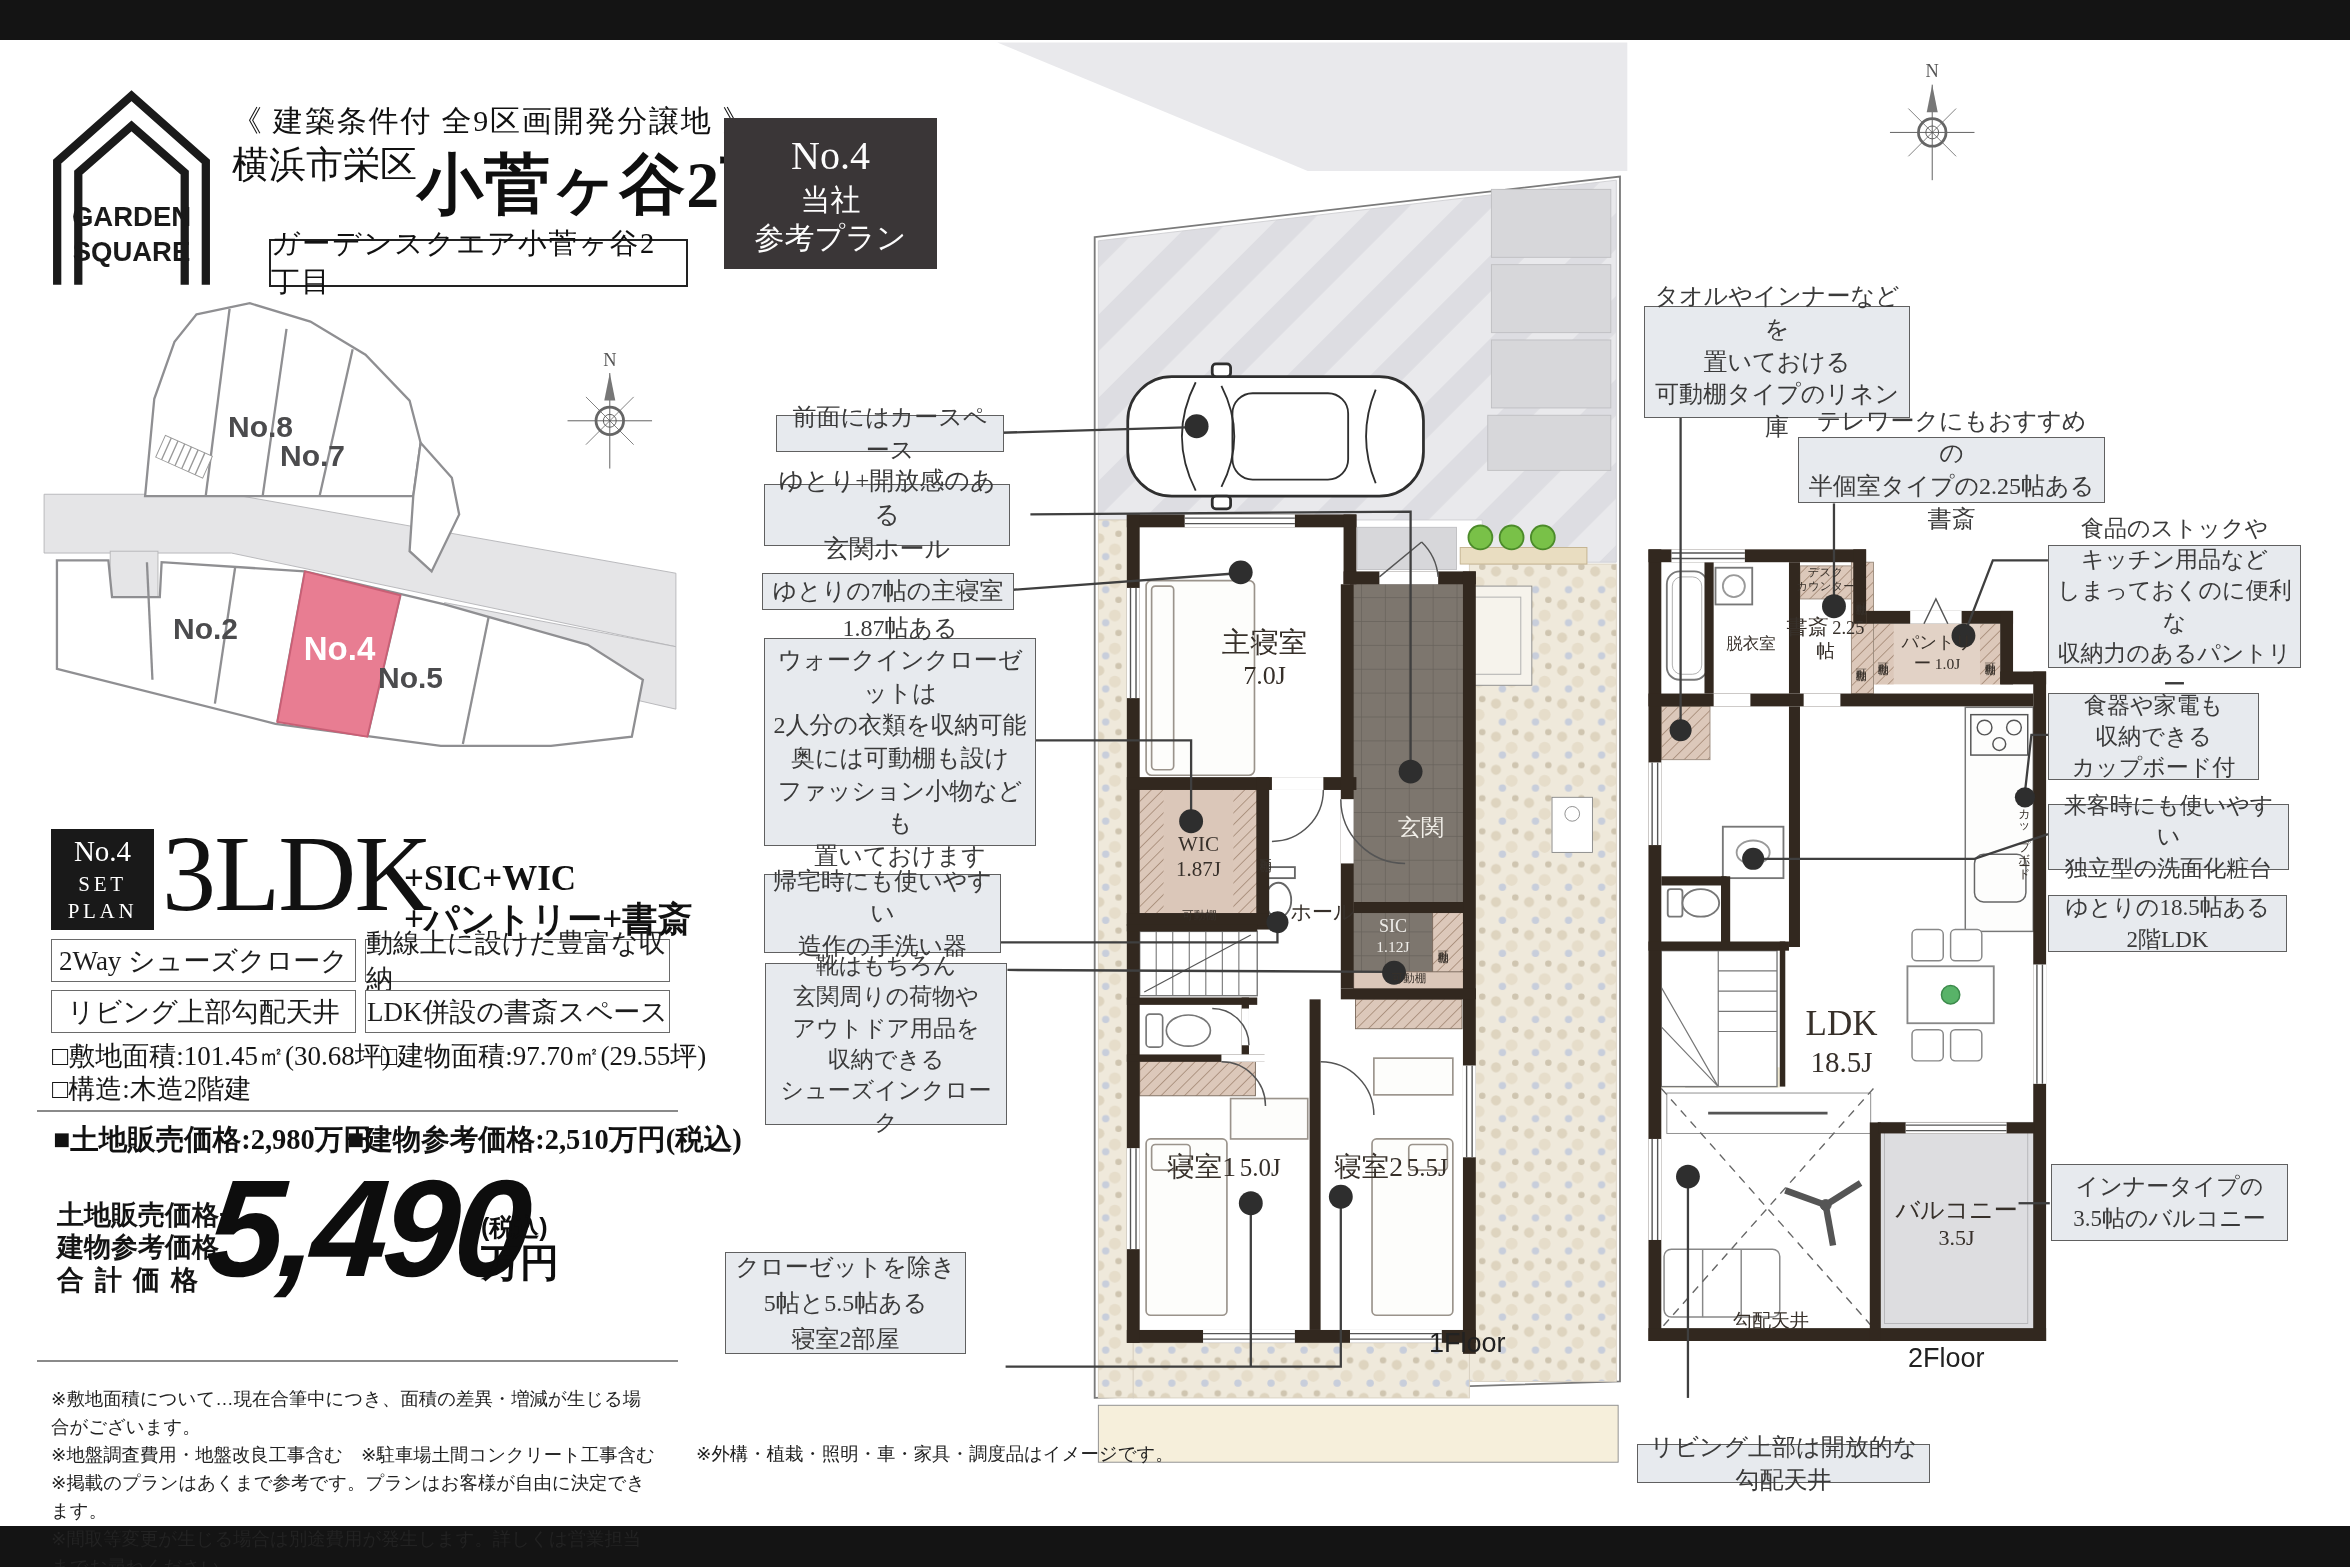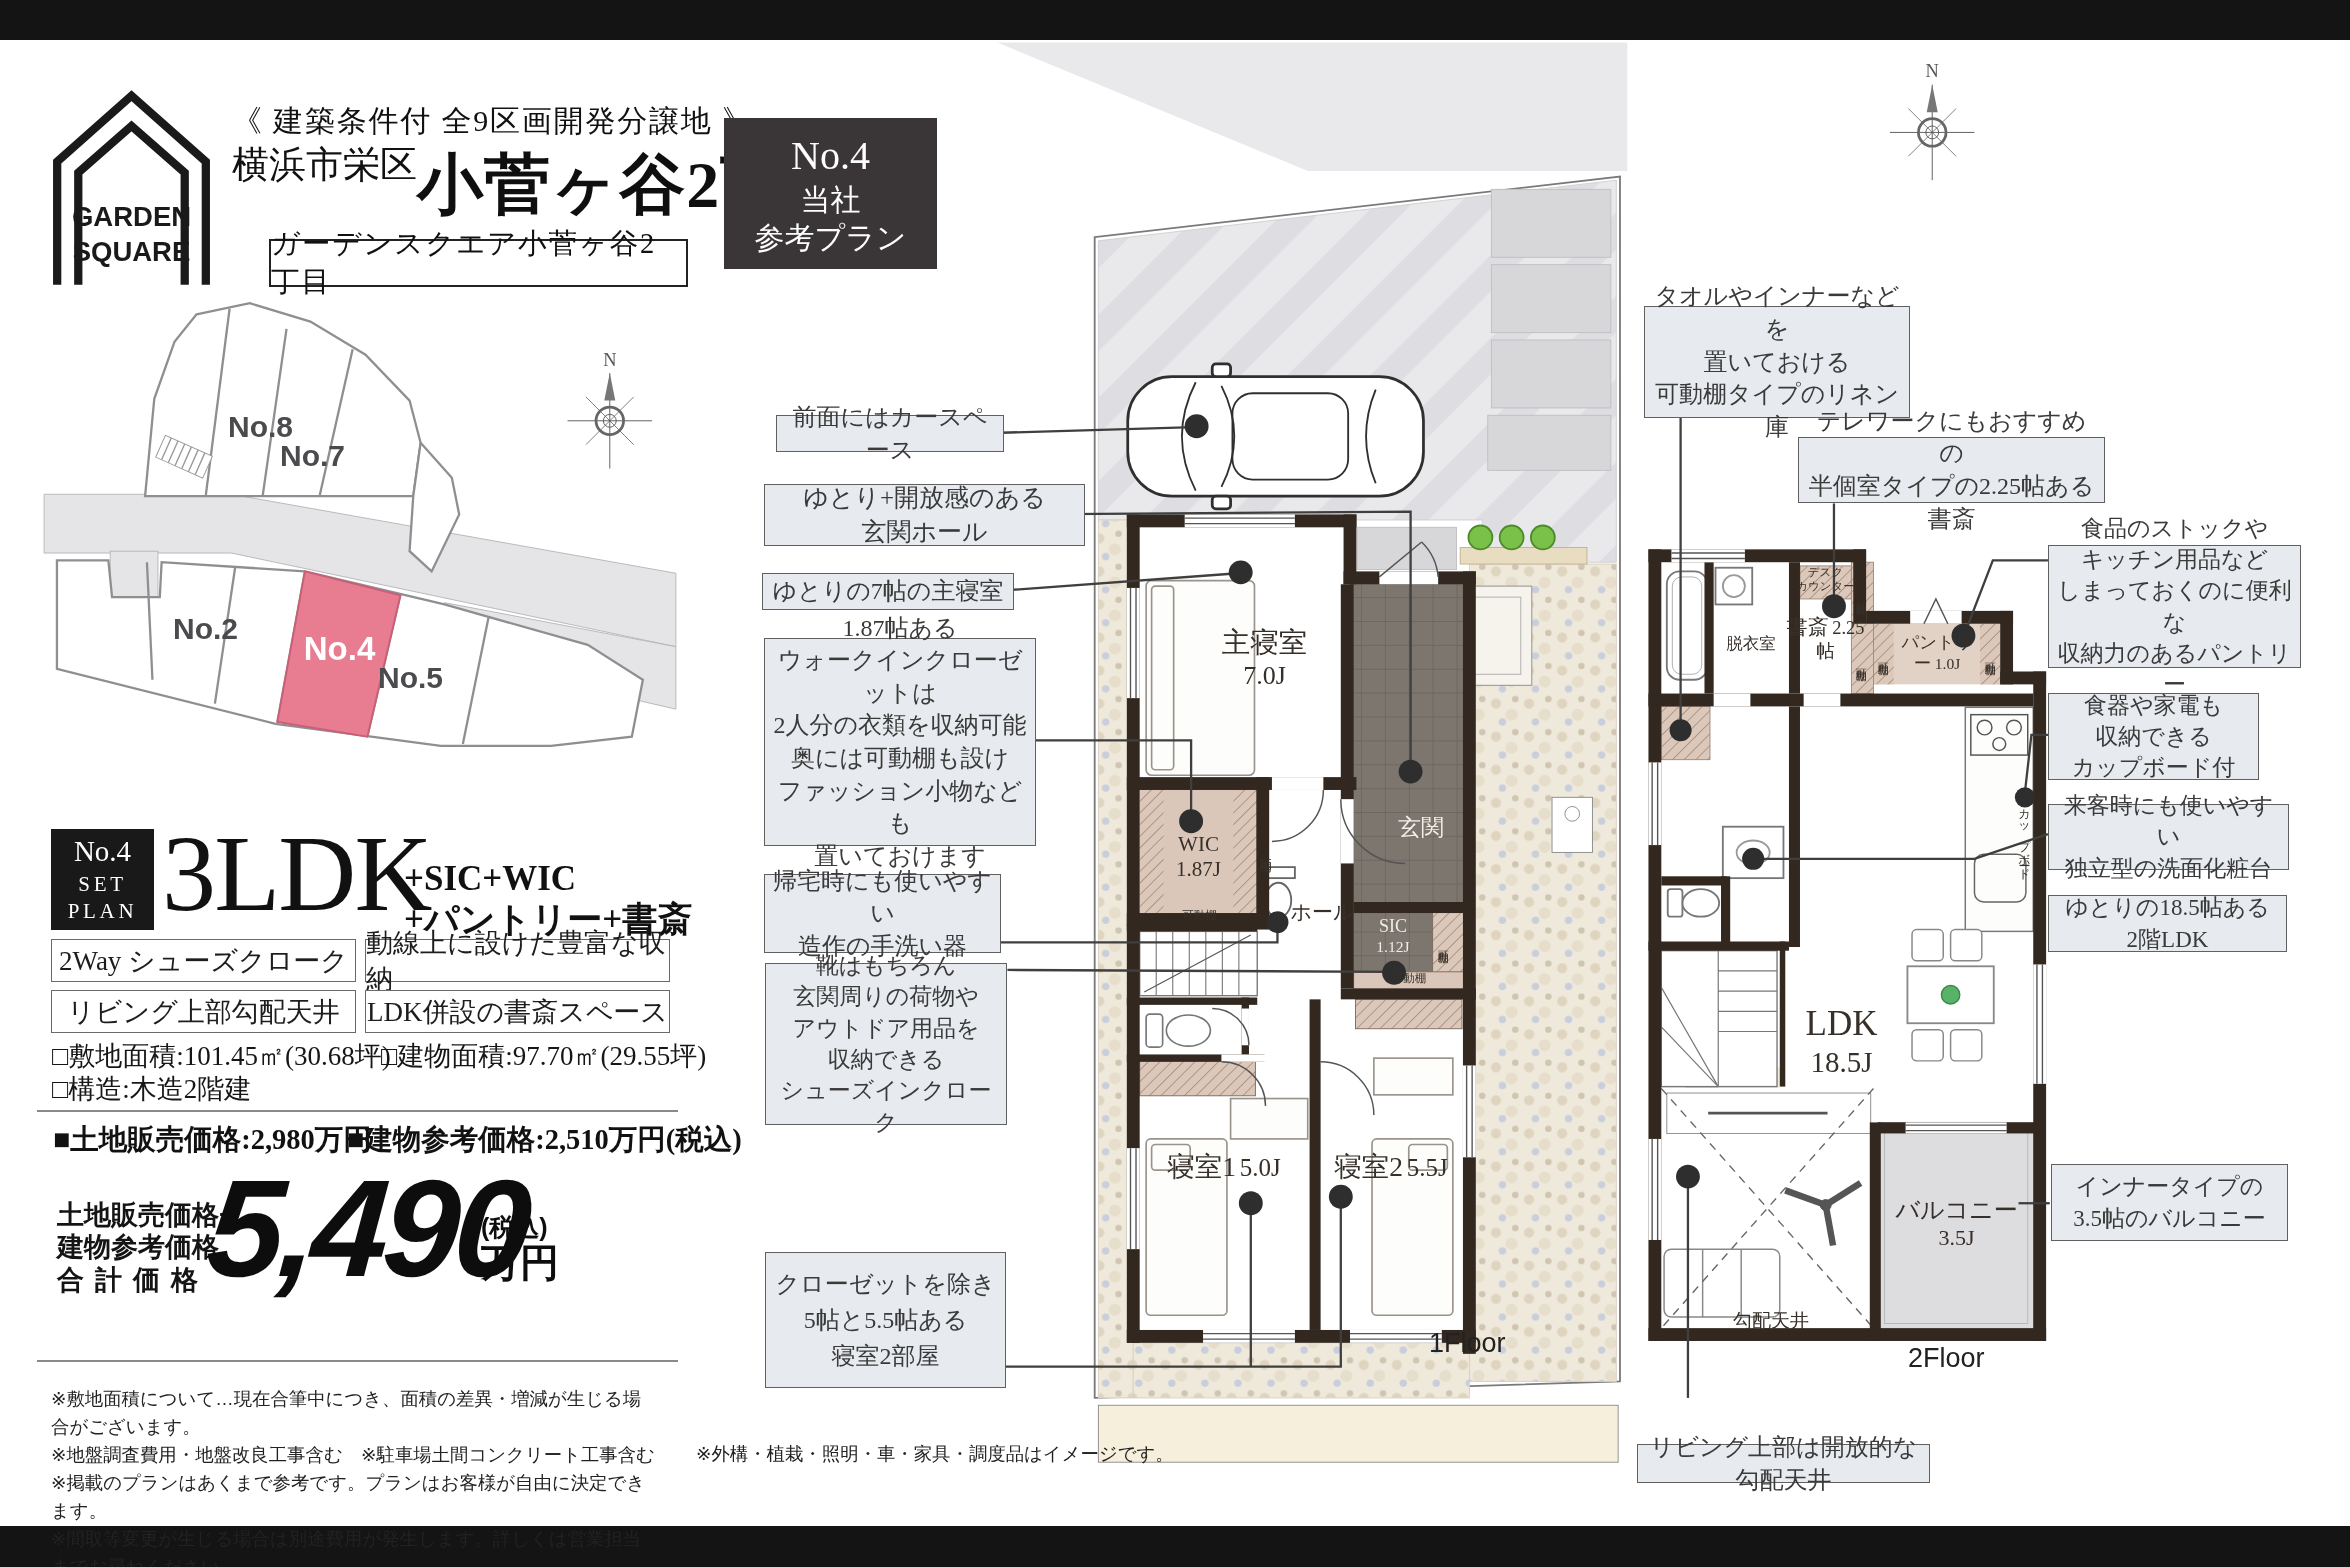--- a/index.html
+++ b/index.html
@@ -451,36 +451,36 @@
     <div>※敷地面積について…現在合筆中につき、面積の差異・増減が生じる場合がございます。</div>
     <div>※地盤調査費用・地盤改良工事含む　※駐車場土間コンクリート工事含む</div>
     <div>※掲載のプランはあくまで参考です。プランはお客様が自由に決定できます。</div>
     <div>※間取等変更が生じる場合は別途費用が発生します。詳しくは営業担当までお尋ねください。</div>
   </div>
   <div class="ov notes" style="left:696px;top:1440px">※外構・植栽・照明・車・家具・調度品はイメージです。</div>
 
   <div class="callout" style="left:776px;top:415px;width:228px;height:37px">
       <div>前面にはカースペース</div>
     </div>
-  <div class="callout" style="left:764px;top:484px;width:321px;height:62px;font-size:25px">
+  <div class="callout" style="left:764px;top:484px;width:246px;height:62px;font-size:25px">
       <div>ゆとり+開放感のある<br>玄関ホール</div>
     </div>
   <div class="callout" style="left:762px;top:573px;width:252px;height:37px">
       <div>ゆとりの7帖の主寝室</div>
     </div>
   <div class="callout" style="left:764px;top:638px;width:272px;height:208px">
       <div>1.87帖ある<br>ウォークインクローゼットは<br>2人分の衣類を収納可能<br>奥には可動棚も設け<br>ファッション小物なども<br>置いておけます</div>
     </div>
   <div class="callout" style="left:764px;top:874px;width:237px;height:79px">
       <div>帰宅時にも使いやすい<br>造作の手洗い器</div>
     </div>
   <div class="callout" style="left:765px;top:963px;width:242px;height:162px;font-size:23px">
       <div>靴はもちろん<br>玄関周りの荷物や<br>アウトドア用品を<br>収納できる<br>シューズインクローク</div>
     </div>
-  <div class="callout" style="left:765px;top:1252px;width:241px;height:136px;line-height:1.5">
+  <div class="callout" style="left:725px;top:1252px;width:241px;height:102px;line-height:1.5">
       <div>クローゼットを除き<br>5帖と5.5帖ある<br>寝室2部屋</div>
     </div>
 
   <div class="callout" style="left:1644px;top:306px;width:266px;height:112px">
       <div>タオルやインナーなどを<br>置いておける<br>可動棚タイプのリネン庫</div>
     </div>
   <div class="callout" style="left:1798px;top:437px;width:307px;height:66px">
       <div>テレワークにもおすすめの<br>半個室タイプの2.25帖ある書斎</div>
     </div>
   <div class="callout" style="left:2048px;top:545px;width:253px;height:123px;font-size:23px">

